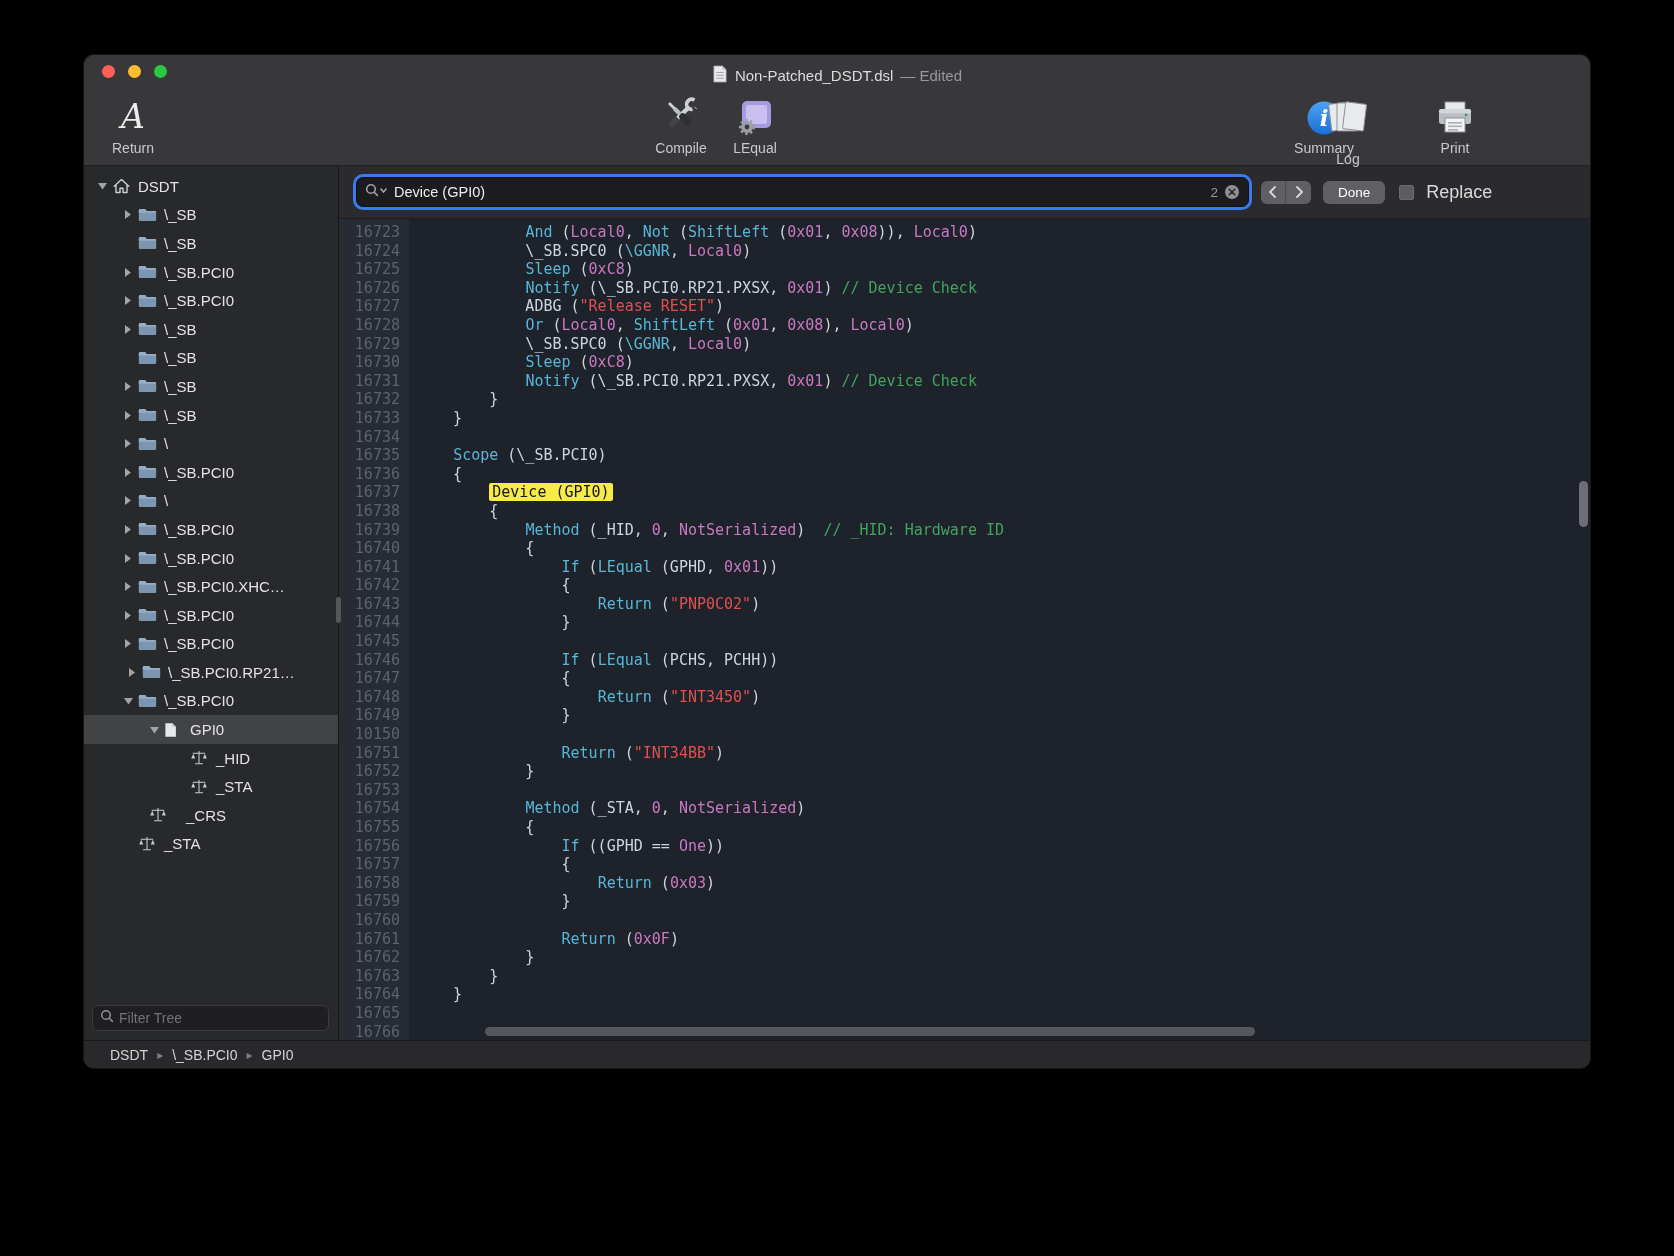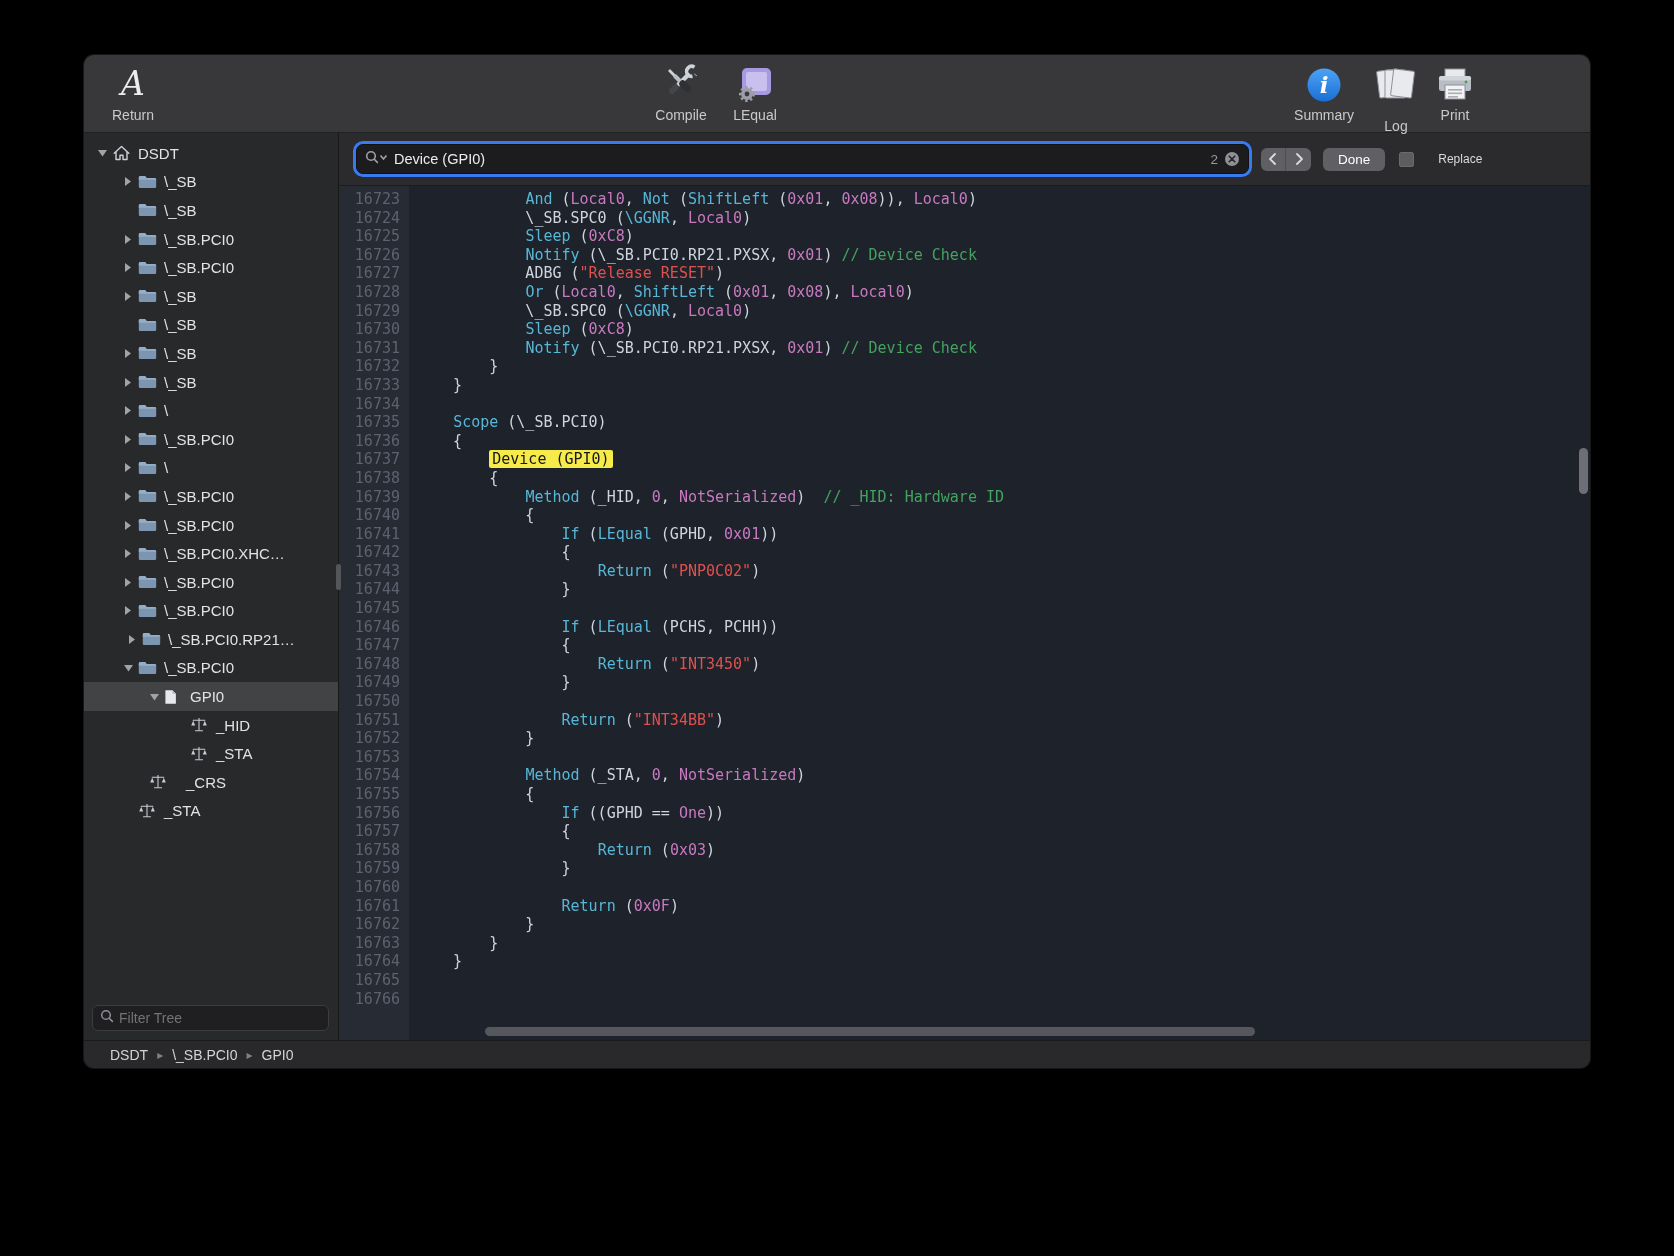--- a/index.html
+++ b/index.html
@@ -31,21 +31,21 @@
   
   .toolbar { height:78px; background:#38383a; position:relative; flex:none;
              border-bottom:1px solid #212124; }
   .tb-item { position:absolute; top:5px; display:flex; flex-direction:column;
              align-items:center; gap:3px; color:#c9c9cc; font-size:14px; cursor:default; }
   .tb-item .ic { height:44px; display:flex; align-items:flex-end; justify-content:center; }
   .tb-fonts   { left:16px;   width:66px; }
   .tb-compile { left:558px;  width:78px; }
   .tb-patch   { left:642px;  width:58px; }
   .tb-summary { left:1200px; width:80px; }
-  .tb-log     { left:1288px; width:48px;gap:14px; }
+  .tb-log     { left:1240px; width:48px;gap:14px; }
   .tb-print   { left:1344px; width:54px; }
   .fonts-a { font-family:"DejaVu Serif", serif; font-style:italic; font-size:33px;
              color:#ececee; line-height:40px; }
 
   
   .main { flex:1; display:flex; min-height:0; }
 
   .sidebar { width:255px; flex:none; background:#28292b; border-right:1px solid #181819;
              display:flex; flex-direction:column; position:relative; }
   .tree { padding-top:6px; overflow:hidden; }
@@ -78,21 +78,21 @@
   .match-count { color:#98989d; font-size:13.5px; flex:none; }
   .clear-btn { flex:none; display:flex; align-items:center; cursor:default; }
   .seg { display:flex; border-radius:6px; overflow:hidden; flex:none; }
   .seg .seg-btn { width:25px; height:23px; background:#606064; border:0;
                   border-right:1px solid #4d4d51; display:flex; align-items:center;
                   justify-content:center; cursor:default; }
   .seg .seg-btn:last-child { border-right:0; }
   .done-btn { height:23px; padding:0 15px; background:#606064; color:#ffffff; border:0;
               border-radius:6px; font-size:13.5px; flex:none; cursor:default;
               font-family:"Liberation Sans",sans-serif; }
-  .replace { display:flex; align-items:center; gap:24px; color:#dadadc; font-size:12px;
+  .replace { display:flex; align-items:center; gap:12px; color:#dadadc; font-size:18px;
              margin-left:2px; }
   .checkbox { width:15px; height:15px; border-radius:3.5px; background:#5d5d61;
               box-shadow:inset 0 0 0 0.5px #7a7a7f; flex:none; cursor:default; }
 
   
   .editor { flex:1; position:relative; background:#1d222b; display:flex;
             min-height:0; overflow:hidden; }
   .gutter { width:70px; flex:none; background:#262b34; padding:4px 9px 0 0; text-align:right;
             color:#5c6370; font:15px/18.6px "DejaVu Sans Mono", monospace; }
   .ln { height:18.6px; }
@@ -116,20 +116,40 @@
                display:flex; align-items:center; padding-left:26px; gap:9px;
                font-size:14px; color:#d4d4d6; }
   .crumb { cursor:default; }
   .crumb-sep { color:#808085; font-size:12px; }
 </style>
 </head>
 <body>
 
 <div class="window">
 
+  <div class="titlebar">
+    <div class="traffic">
+      <span class="t-close"></span>
+      <span class="t-min"></span>
+      <span class="t-zoom"></span>
+    </div>
+    <div class="title">
+      <span><svg width="16" height="18" viewBox="0 0 17 19">
+            <path d="M2 1 h9 l4 4 v13 H2 z" fill="#e9eaee" stroke="#9fa2a8" stroke-width="0.8"></path>
+            <path d="M11 1 l4 4 h-4 z" fill="#c0c3c9"></path>
+            <g stroke="#9b9ea5" stroke-width="1">
+              <line x1="4.5" y1="8" x2="12.5" y2="8"></line>
+              <line x1="4.5" y1="11" x2="12.5" y2="11"></line>
+              <line x1="4.5" y1="14" x2="12.5" y2="14"></line>
+            </g>
+          </svg></span>
+      <span>Non-Patched_DSDT.dsl</span>
+      <span class="suffix"> — Edited</span>
+    </div>
+  </div>
 
   <div class="toolbar">
     <div class="tb-item tb-fonts">
       <span class="ic fonts-a">A</span>
       <span>Return</span>
     </div>
     <div class="tb-item tb-compile">
       <span class="ic">
           <svg width="46" height="42" viewBox="0 0 46 42">
             <g transform="rotate(45 23 20)">
@@ -607,21 +627,21 @@
             <div class="ln">16740</div>
             <div class="ln">16741</div>
             <div class="ln">16742</div>
             <div class="ln">16743</div>
             <div class="ln">16744</div>
             <div class="ln">16745</div>
             <div class="ln">16746</div>
             <div class="ln">16747</div>
             <div class="ln">16748</div>
             <div class="ln">16749</div>
-            <div class="ln">16750</div>
+            <div class="ln">10150</div>
             <div class="ln">16751</div>
             <div class="ln">16752</div>
             <div class="ln">16753</div>
             <div class="ln">16754</div>
             <div class="ln">16755</div>
             <div class="ln">16756</div>
             <div class="ln">16757</div>
             <div class="ln">16758</div>
             <div class="ln">16759</div>
             <div class="ln">16760</div>

